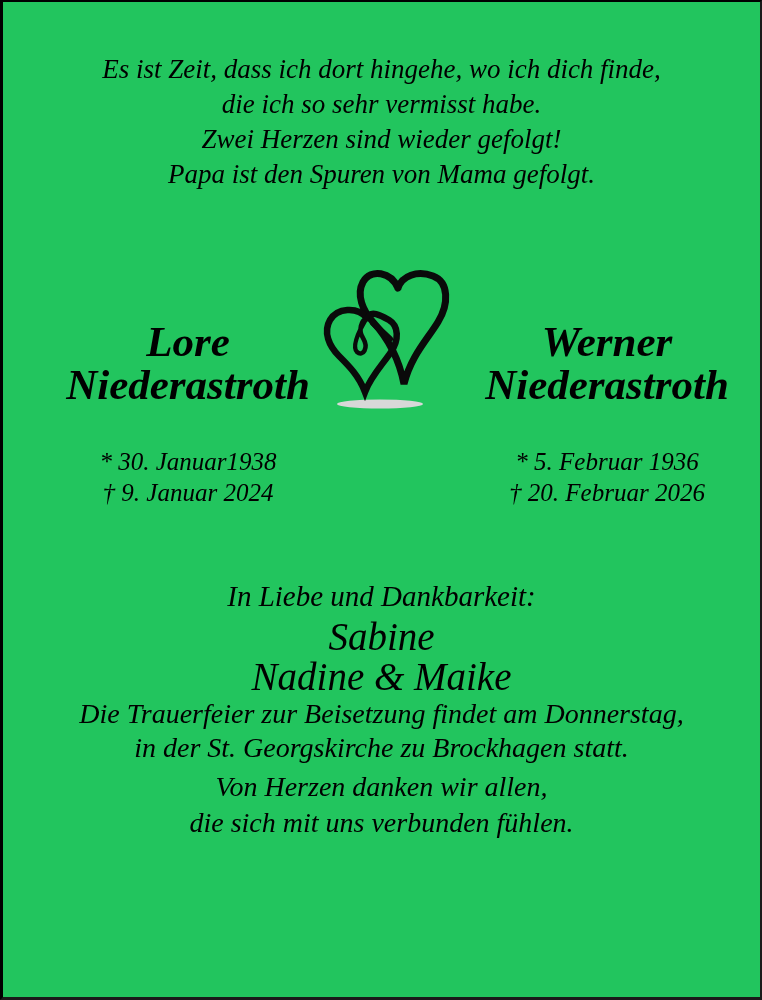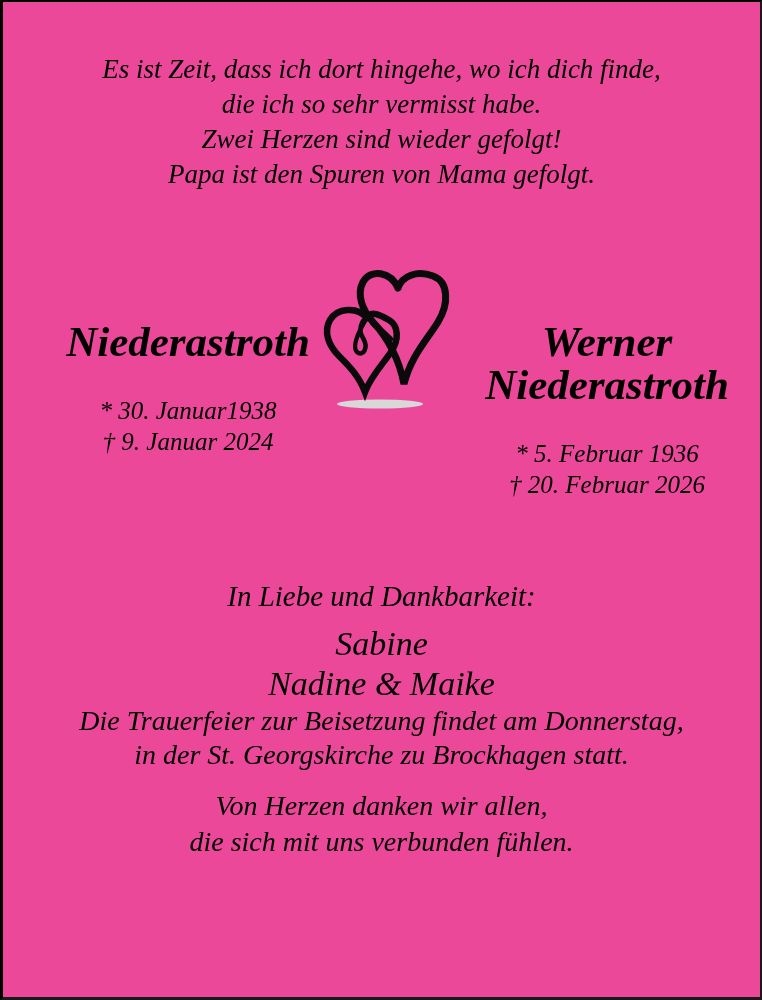--- a/index.html
+++ b/index.html
@@ -5,21 +5,21 @@
   html, body {
     margin: 0;
     padding: 0;
     background: #ffffff;
   }
   .page {
     position: relative;
     width: 762px;
     height: 1000px;
     box-sizing: border-box;
-    background: #ec4899;
+    background: #22c55e;
     color: #000000;
     border-top: 2px solid #000000;
     border-left: 3px solid #000000;
     border-right: 2px solid #1a1a1a;
     border-bottom: 3px solid #1a1a1a;
     overflow: hidden;
     font-family: "Liberation Serif", "DejaVu Serif", serif;
     font-style: italic;
     text-align: center;
   }
@@ -47,41 +47,41 @@
   }
   .person-left  { left: 10px;  width: 350px; }
   .person-right { left: 434px; width: 340px; }
   .person-name {
     font-weight: bold;
     font-size: 43px;
     line-height: 43px;
     letter-spacing: 0px;
   }
   .person-dates {
-    margin-top: 32px;
+    margin-top: 40px;
     font-size: 25px;
     line-height: 31px;
     text-align: center;
   }
   .dedication {
     margin-top: 64px;
     font-size: 29px;
     line-height: 29px;
   }
   .mourners {
-    margin-top: 13px;
-    font-size: 34px;
+    margin-top: 6px;
+    font-size: 39px;
     line-height: 40px;
   }
   .funeral {
     font-size: 28px;
     line-height: 34px;
   }
   .thanks {
-    margin-top: 16px;
+    margin-top: 4px;
     font-size: 28px;
     line-height: 36px;
   }
 </style>
 </head>
 <body>
 
 <div class="page">
 
   <div class="poem">
@@ -100,20 +100,21 @@
       <path d="M 95,22 C 88,6 68,2 60,16 C 53,29 60,45 70,56 C 82,69 95,88 101,118 C 108,90 124,74 135,56 C 146,38 146,16 130,10 C 114,4 99,10 95,22" fill="none" stroke="#0a0a0a" stroke-width="7" stroke-linecap="round"></path>
 
       <path d="M 64,52 C 54,40 34,42 27,54 C 20,66 26,80 36,90 C 46,100 56,110 62,126 C 68,110 80,98 88,86 C 96,74 96,60 86,54 C 77,49 68,44 64,52" fill="none" stroke="#0a0a0a" stroke-width="6.5" stroke-linecap="round"></path>
 
       <path d="M 66,48 C 58,61 48,80 54,86 C 60,91 66,82 60,72 C 55,64 58,55 64,51" fill="none" stroke="#0a0a0a" stroke-width="4.5" stroke-linecap="round"></path>
 
       <path d="M 70,57 L 87,73" fill="none" stroke="#0a0a0a" stroke-width="6" stroke-linecap="round"></path>
     </svg>
 
     <div class="person person-left">
+      <div class="person-name">Lore</div>
       <div class="person-name">Niederastroth</div>
       <div class="person-dates">
         <div>* 30. Januar1938</div>
         <div>† 9. Januar 2024</div>
       </div>
     </div>
 
     <div class="person person-right">
       <div class="person-name">Werner</div>
       <div class="person-name">Niederastroth</div>

